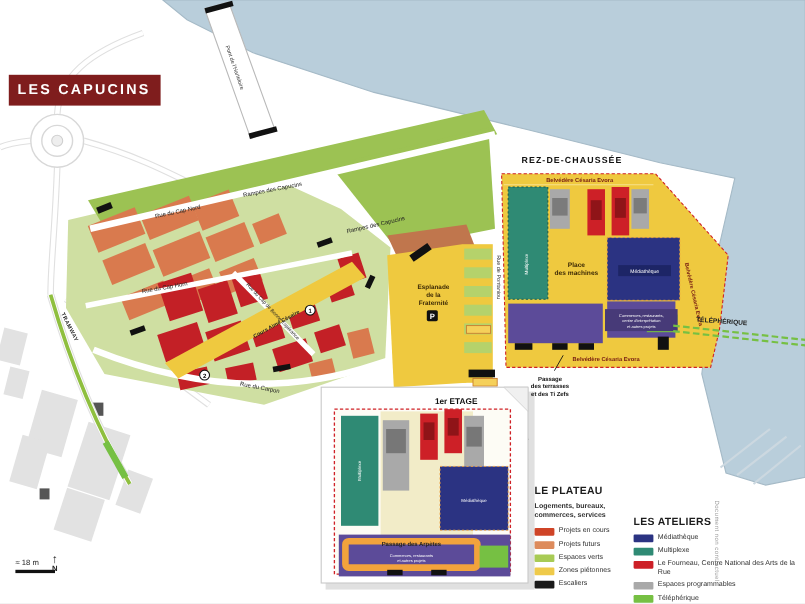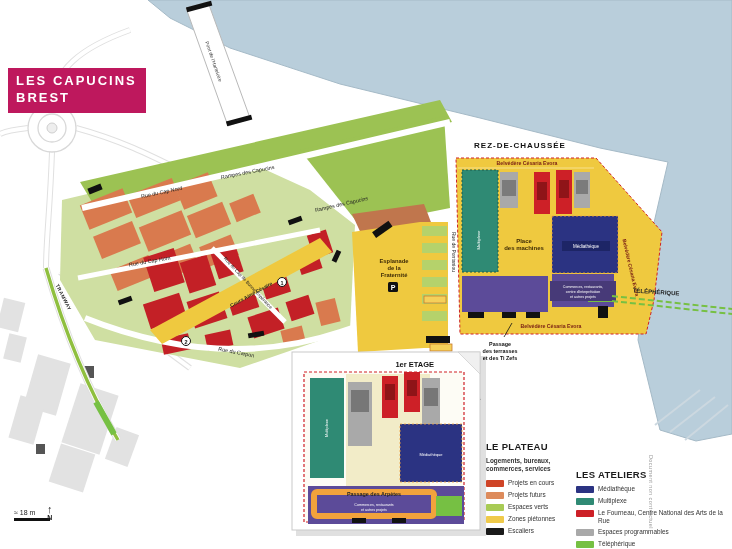--- a/index.html
+++ b/index.html
@@ -1,19 +1,19 @@
 <!DOCTYPE html>
 <html><head>
 <meta charset="utf-8">
 <style>
   html,body{margin:0;padding:0;background:#888;}
   .stage{position:relative;width:732px;height:549px;background:#fff;overflow:hidden;
          font-family:"Liberation Sans",sans-serif;}
   svg text{font-family:"Liberation Sans",sans-serif;}
-  .titlebox{position:absolute;left:8px;top:68px;background:#be185d;color:#fff;
+  .titlebox{position:absolute;left:8px;top:68px;background:#7f1d1d;color:#fff;
             padding:5px 9px 6px 8px;line-height:1.3;}
   .titlebox .t1{font-size:13px;font-weight:bold;letter-spacing:2px;}
   .titlebox .t2{font-size:13px;font-weight:bold;letter-spacing:2px;}
   .legend{position:absolute;left:486px;top:441px;display:flex;gap:12px;color:#222;}
   .lg-col1{width:78px;}
   .lg-col2{width:150px;margin-top:28px;}
   .lg-title{font-size:9.5px;font-weight:bold;letter-spacing:.3px;margin-bottom:5px;color:#1c1c1c;}
   .lg-sub{font-size:6.4px;font-weight:bold;margin-bottom:6px;line-height:1.25;color:#333;}
   .lg-row{display:flex;gap:4px;margin-bottom:4px;align-items:flex-start;}
   .sw{flex:0 0 18px;height:7px;margin-top:1px;border-radius:1px;}
@@ -262,21 +262,20 @@
     <text x="374" y="496" font-size="5.4" font-weight="bold" fill="#222" text-anchor="middle">Passage des Arpètes</text>
     <text x="374" y="506" font-size="3.6" fill="#fff" text-anchor="middle">Commerces, restaurants</text>
     <text x="374" y="511" font-size="3.6" fill="#fff" text-anchor="middle">et autres projets</text>
   </g>
 
 </svg>
 
 
 <div class="titlebox">
   <div class="t1">LES CAPUCINS</div>
-  <div class="t2">BREST</div>
 </div>
 
 
 <div class="legend">
   <div class="lg-col1">
     <div class="lg-title">LE PLATEAU</div>
     <div class="lg-sub">Logements, bureaux, commerces, services</div>
     <div class="lg-row">
       <span class="sw" style="background: rgb(207, 68, 39);"></span>
       <span class="lg-label">Projets en cours</span>

